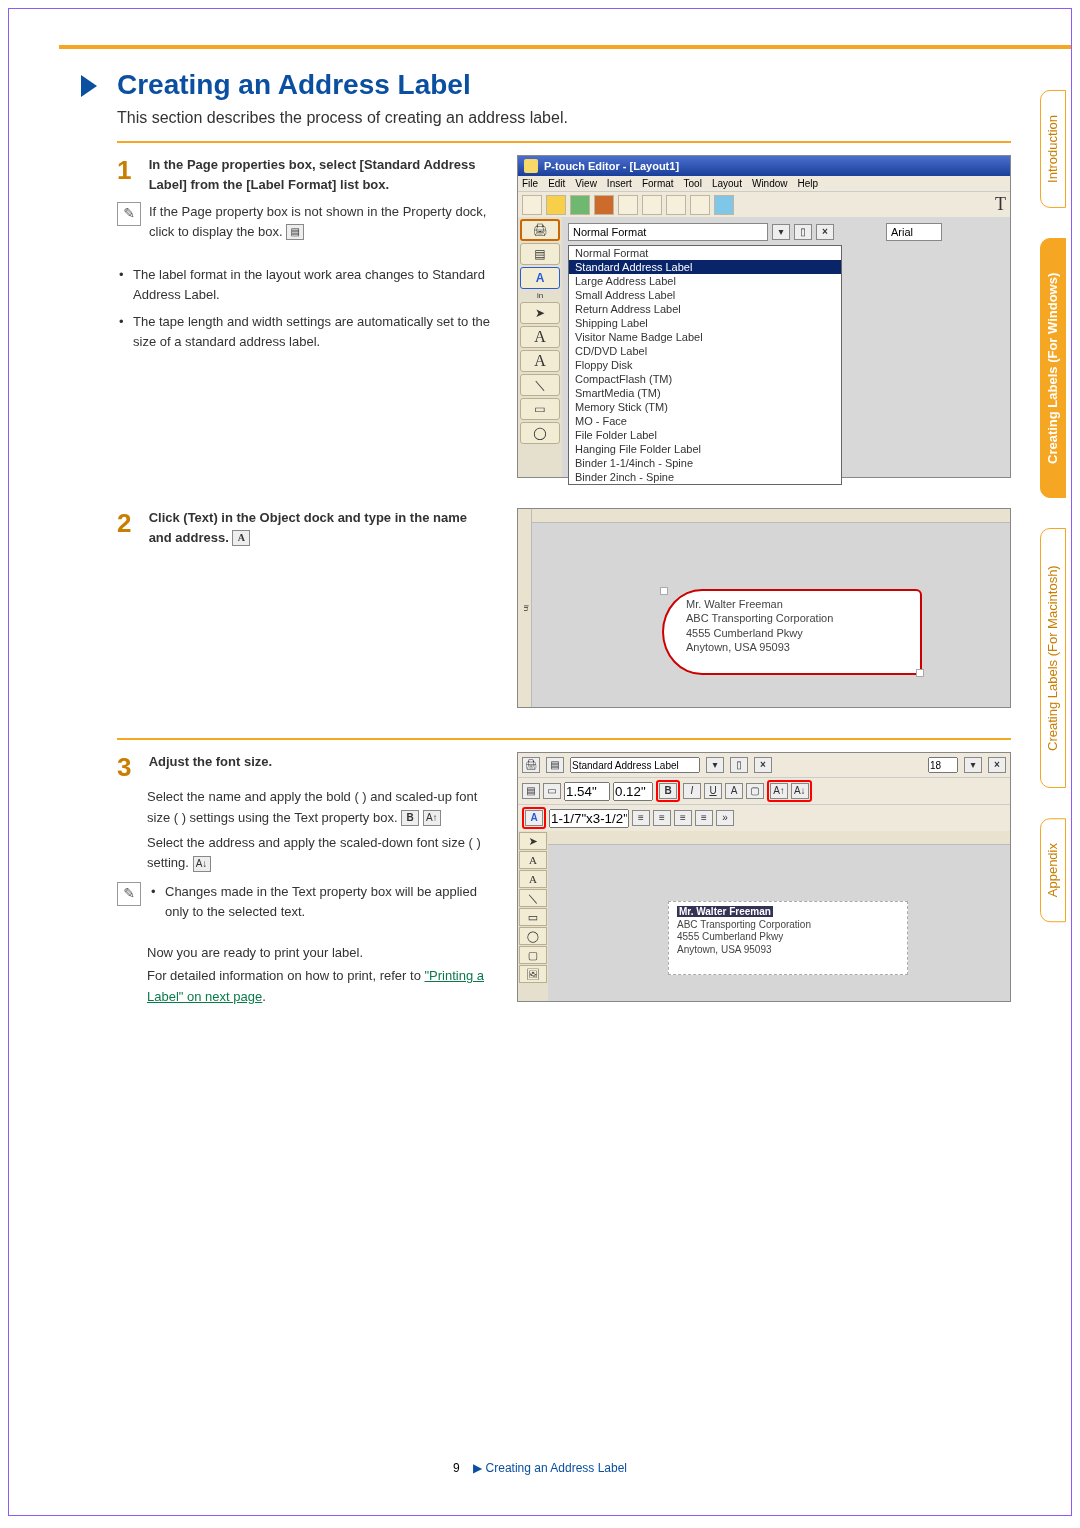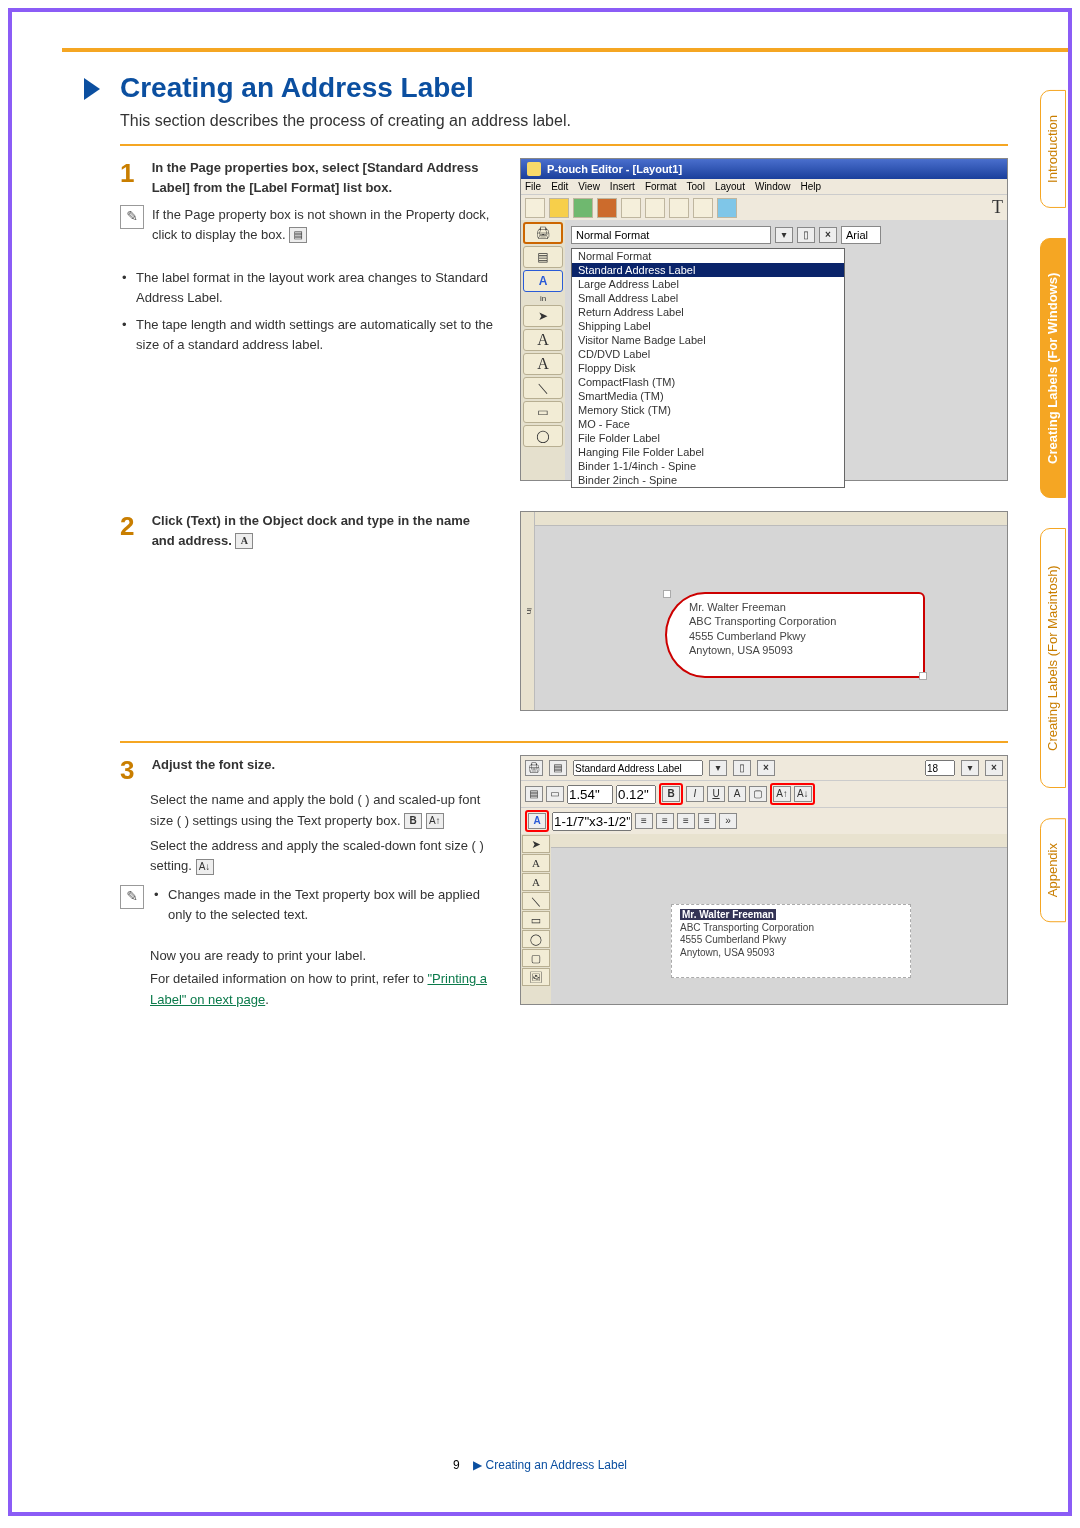--- a/index.html
+++ b/index.html
@@ -8,21 +8,21 @@
     font-size: 13px;
     color: #333;
     background: #fff;
     width: 1080px;
     height: 1528px;
     position: relative;
   }
   .page {
     position: relative;
     padding: 40px 60px 40px 60px;
-    border: 4px solid #8b5cf6;
+    border: 1px solid #8b5cf6;
     margin: 8px;
     height: 1508px;
   }
   .yellow-bar {
     position: absolute;
     left: 50px;
     right: 0;
     top: 36px;
     height: 4px;
     background: #f5a623;
@@ -355,21 +355,21 @@
             <div class="side-btn">＼</div>
             <div class="side-btn">▭</div>
             <div class="side-btn">◯</div>
           </div>
           <div class="shot1-main">
             <div class="combo">
               <input value="Normal Format" style="">
               <span class="inline-icon">▾</span>
               <span class="inline-icon">▯</span>
               <span class="inline-icon" style="font-weight:bold">×</span>
-              <input style="width: 40px;" value="Arial">
+              <input style="width: 56px; margin-left: 48px;" value="Arial">
             </div>
             <div class="dropdown">
               <div>Normal Format</div>
               <div class="sel">Standard Address Label</div>
               <div>Large Address Label</div>
               <div>Small Address Label</div>
               <div>Return Address Label</div>
               <div>Shipping Label</div>
               <div>Visitor Name Badge Label</div>
               <div>CD/DVD Label</div>

